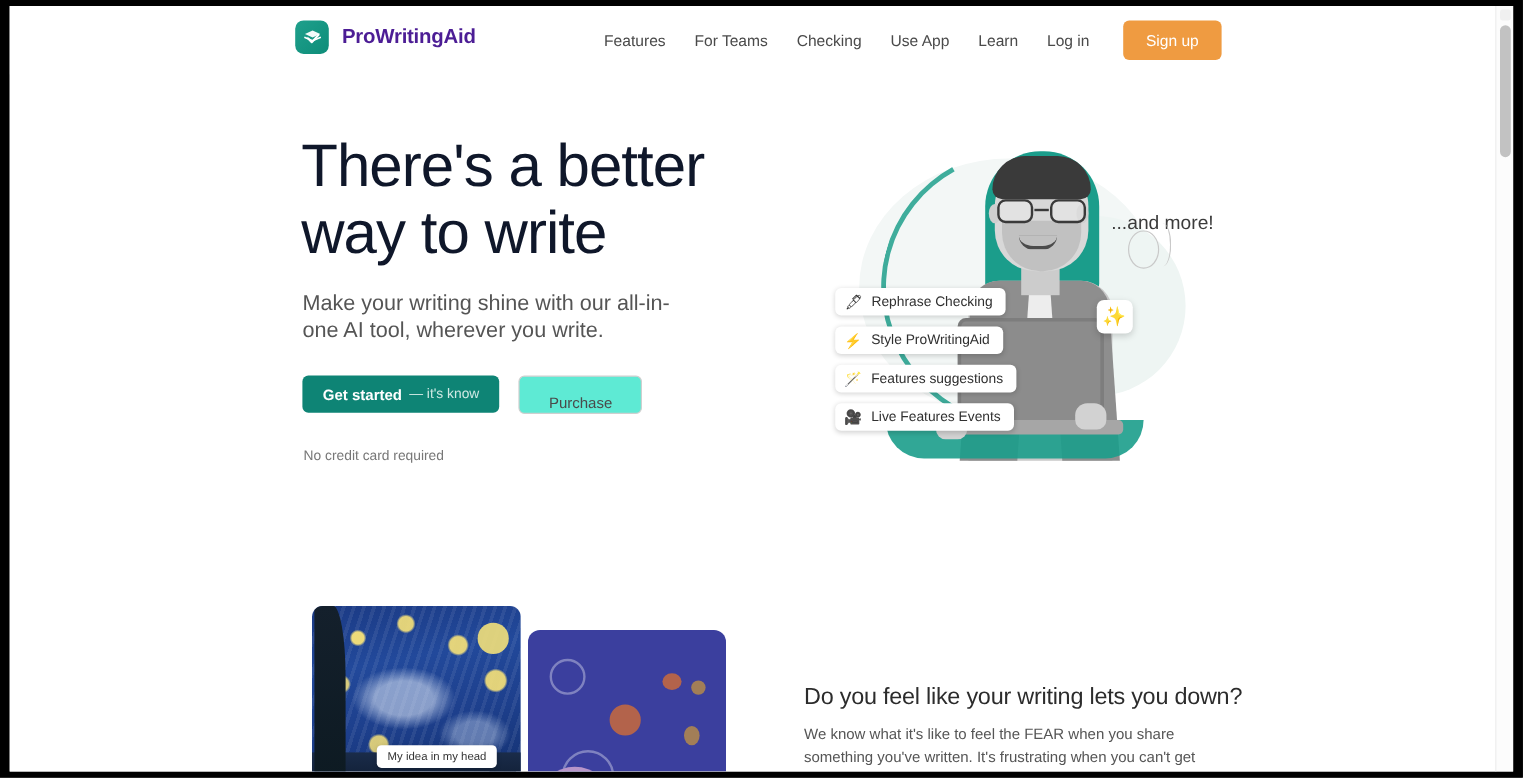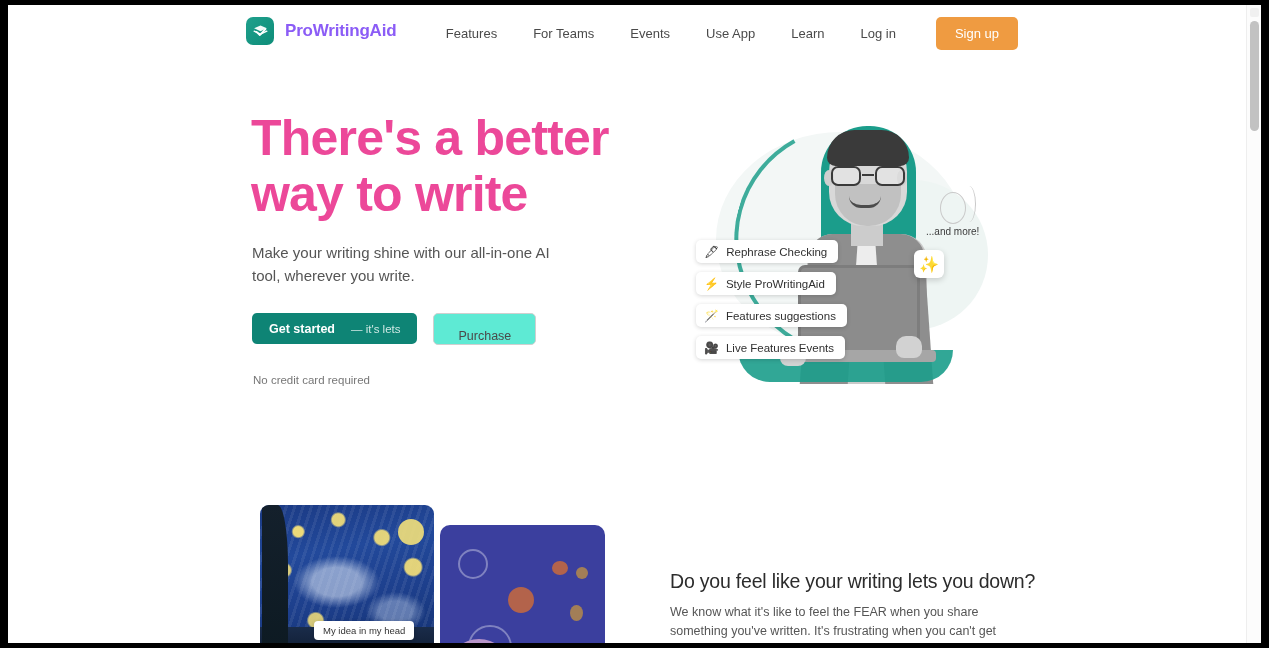--- a/index.html
+++ b/index.html
@@ -20,39 +20,39 @@
     background:#f0f0f0; border-radius:2px; }
   #scroll-thumb { position:absolute; top:16px; left:3px; width:9px; height:110px;
     background:#c2c2c2; border-radius:5px; }
 
   
   #header { position:absolute; left:0; top:0; width:1238px; height:57px; background:#fff; }
   #logo-block { position:absolute; left:238px; top:12px; display:flex; align-items:center; gap:11px; }
   #logo-mark { width:28px; height:28px; border-radius:7px;
     background:linear-gradient(135deg,#1fa08c 0%,#0e8d79 100%);
     display:flex; align-items:center; justify-content:center; }
-  #logo-text { font-size:17px; font-weight:bold; color:#8b5cf6; letter-spacing:-0.2px; }
+  #logo-text { font-size:17px; font-weight:bold; color:#4c1d95; letter-spacing:-0.2px; }
 
   #nav { position:absolute; right:228px; top:0; height:57px; display:flex;
-    align-items:center; gap:12px; }
+    align-items:center; gap:0; }
   .nav-link { font-size:13px; color:#4a4a4a; padding:0 12px; cursor:pointer;
     white-space:nowrap; }
   #signup-btn { margin-left:16px; background:#ef9b41; color:#fff; font-size:13px;
     font-weight:normal; padding:9px 19px; border-radius:5px; border:none; cursor:pointer;
     font-family:"Liberation Sans", sans-serif; }
 
   
   #hero-title { position:absolute; left:243px; top:105px; width:420px;
-    font-size:50px; line-height:56px; font-weight:bold; color:#ec4899;
+    font-size:50px; line-height:56px; font-weight:normal; color:#0f172a;
     letter-spacing:-0.8px; }
   #hero-sub { position:absolute; left:244px; top:236px; width:330px;
-    font-size:15px; line-height:23px; color:#555555; }
+    font-size:18px; line-height:23px; color:#555555; }
   #cta-row { position:absolute; left:244px; top:308px; display:flex; gap:16px; }
   #get-started-btn { background:#0e8475; border:none; border-radius:5px;
-    padding:0 17px; height:31px; display:flex; align-items:center; gap:16px;
+    padding:0 17px; height:31px; display:flex; align-items:center; gap:6px;
     cursor:pointer; font-family:"Liberation Sans", sans-serif; }
   #gs-main { color:#fff; font-size:12.5px; font-weight:bold; }
   #gs-sub { color:#cfe9e4; font-size:11.5px; }
   #purchase-btn { background:#5eead4; border:1px solid #cfcfcf; border-radius:5px;
     height:31px; padding:15px 24px; color:#4a4a4a; font-size:12.5px; cursor:pointer;
     font-family:"Liberation Sans", sans-serif; }
   #no-card { position:absolute; left:245px; top:369px; font-size:11.5px; color:#777; }
 
   
   #hero-art { position:absolute; left:660px; top:95px; width:360px; height:290px; }
@@ -97,22 +97,22 @@
     background:#a6a6a6; border-radius:4px; }
   .hand { position:absolute; width:26px; height:22px; background:#d2d2d2;
     border-radius:10px 10px 8px 8px; }
   #hand-l { left:112px; top:244px; } #hand-r { left:228px; top:236px; }
   #teal-base { position:absolute; left:70px; top:250px; width:215px; height:32px;
     background:#1b9d8b; border-radius:0 0 60px 60px; opacity:.9; }
   #sparkle-badge { position:absolute; left:246px; top:150px; width:30px; height:28px;
     background:#fff; border-radius:6px; box-shadow:0 2px 6px rgba(0,0,0,.18);
     display:flex; align-items:center; justify-content:center; font-size:16px;
     color:#f0a93c; }
-  #and-more { position:absolute; left:258px; top:78px; font-size:10px; color:#3b3b3b;
-    white-space:nowrap;margin-top:48px; }
+  #and-more { position:absolute; left:258px; top:78px; font-size:16px; color:#3b3b3b;
+    white-space:nowrap; }
   #and-more-loop { position:absolute; left:272px; top:92px; width:26px; height:32px;
     border:1.4px solid #c9c9c9; border-radius:50%; }
   #and-more-tail { position:absolute; left:294px; top:86px; width:14px; height:36px;
     border-right:1.4px solid #c9c9c9; border-radius:0 60% 60% 0; }
 
   #chips { position:absolute; left:28px; top:140px; display:flex; flex-direction:column;
     gap:9px; align-items:flex-start; }
   .chip { background:#ffffff; border-radius:5px; box-shadow:0 1px 4px rgba(0,0,0,.17);
     height:23px; display:flex; align-items:center; gap:7px; padding:0 11px 0 8px;
     font-size:11.5px; color:#303030; white-space:nowrap; }
@@ -177,35 +177,35 @@
             <path d="M3 11.6 12 15.6l9-4" fill="none" stroke="#ffffff" stroke-width="1.9" stroke-linecap="round" stroke-linejoin="round"></path>
             <path d="M6.5 12.6 11 17.2 19 8.6" fill="none" stroke="#ffffff" stroke-width="2.4" stroke-linecap="round" stroke-linejoin="round"></path>
           </svg>
         </div>
         <span id="logo-text">ProWritingAid</span>
       </div>
 
       <div id="nav">
         <span class="nav-link">Features</span>
         <span class="nav-link">For Teams</span>
-        <span class="nav-link">Events</span>
+        <span class="nav-link">Checking</span>
         <span class="nav-link">Use App</span>
         <span class="nav-link">Learn</span>
         <span class="nav-link">Log in</span>
         <button id="signup-btn">Sign up</button>
       </div>
     </div>
 
     <h1 id="hero-title">There's a better way to write</h1>
     <p id="hero-sub">Make your writing shine with our all-in-one AI tool, wherever you write.</p>
 
     <div id="cta-row">
       <button id="get-started-btn">
         <span id="gs-main">Get started</span>
-        <span id="gs-sub">— it's lets</span>
+        <span id="gs-sub">— it's know</span>
       </button>
       <button id="purchase-btn">Purchase</button>
     </div>
     <div id="no-card">No credit card required</div>
 
     <div id="hero-art">
       <div id="blob"></div>
       <div id="blob2"></div>
       <div id="teal-arc"></div>
 

